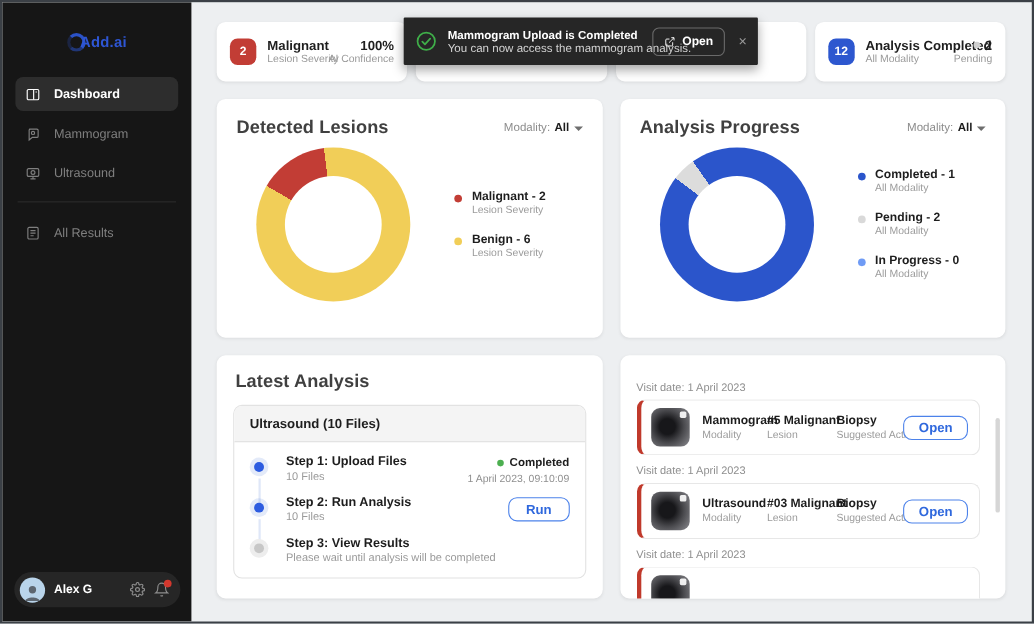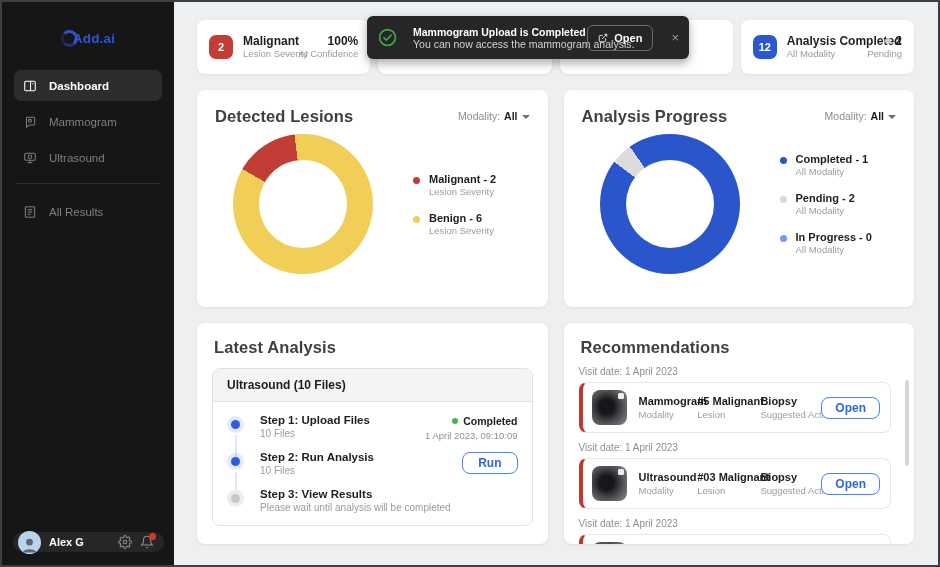--- a/index.html
+++ b/index.html
@@ -13,21 +13,21 @@
   .logo { display:flex; align-items:center; justify-content:center; margin-top:24px; height:24px; }
   .logo-ring { width:17px; height:17px; border:3px solid #2b52c7; border-left-color:rgba(43,82,199,.25);
                border-bottom-color:rgba(43,82,199,.55); border-radius:50%; margin-right:-5px; }
   .logo-text { color:#2e56d4; font-weight:bold; font-size:13.5px; letter-spacing:.2px; }
   nav { margin-top:20px; padding:0 12px; }
   .nav-item { display:flex; align-items:center; gap:12px; height:31px; padding:0 9px; border-radius:7px;
               color:#7f7f7f; font-size:11.5px; margin-bottom:5px; cursor:pointer; }
   .nav-item.active { background:#2d2d2d; color:#ffffff; font-weight:bold; }
   .nav-item svg { width:14px; height:14px; stroke:currentColor; fill:none; stroke-width:1.8; flex:none; }
   .nav-divider { height:1px; background:#2c2c2c; margin:10px 2px 12px; }
-  .user-pill { position:absolute; left:11px; right:10px; bottom:13px; height:20px; background:#262626;
+  .user-pill { position:absolute; left:11px; right:10px; bottom:13px; height:32px; background:#262626;
                border-radius:16px; display:flex; align-items:center; padding:0 10px 0 5px; gap:8px; cursor:pointer; }
   .avatar { width:23px; height:23px; border-radius:50%; background:#b9d4ea; overflow:hidden; flex:none;
             display:flex; align-items:flex-end; justify-content:center; }
   .avatar svg { width:19px; height:19px; }
   .uname { color:#fff; font-size:11px; font-weight:bold; flex:1; }
   .pill-ic { width:14px; height:14px; color:#8d8d8d; position:relative; flex:none; }
   .pill-ic svg { width:14px; height:14px; stroke:currentColor; fill:none; stroke-width:1.8; }
   .bdot { position:absolute; right:-2px; top:-2px; width:7px; height:7px; background:#d3382e; border-radius:50%; }
 
   
@@ -41,22 +41,22 @@
             display:flex; align-items:center; justify-content:center; flex:none; }
   .scol { display:flex; flex-direction:column; justify-content:center; min-width:0; }
   .sc-title { font-size:12px; font-weight:bold; color:#1e1e1e; height:14px; white-space:nowrap;text-align:center; }
   .sc-sub { font-size:9.5px; color:#9a9a9a; height:12px; white-space:nowrap; }
   .scol.right { margin-left:auto; align-items:flex-end; }
   .sc-val { display:flex; align-items:center; gap:4px; }
   .valdot { width:6px; height:6px; border-radius:50%; background:#cfcfcf; }
 
   
   .toast { position:absolute; left:365px; top:14px; width:322px; height:43px; background:#262626; z-index:30;
-           border-radius:6px; box-shadow:0 4px 10px rgba(0,0,0,.35); display:flex; align-items:center;
-           padding:0 10px 0 11px; gap:16px; }
+           border-radius:1px; box-shadow:0 4px 10px rgba(0,0,0,.35); display:flex; align-items:center;
+           padding:0 10px 0 11px; gap:10px; }
   .toast-check { width:19px; height:19px; flex:none; }
   .toast-col { flex:1; min-width:0; }
   .toast-title { color:#fff; font-size:10.5px; font-weight:bold; white-space:nowrap; }
   .toast-msg { color:#d2d2d2; font-size:10.5px; white-space:nowrap; }
   .toast-open { display:flex; align-items:center; gap:6px; border:1px solid #6a6a6a; border-radius:6px;
                 height:26px; padding:0 10px; color:#fff; font-size:11px; font-weight:bold; background:transparent;
                 cursor:pointer; flex:none; }
   .toast-open svg { width:10px; height:10px; stroke:#fff; fill:none; stroke-width:2; }
   .toast-close { color:#9a9a9a; font-size:13px; margin-left:2px; cursor:pointer; flex:none; }
 
@@ -339,21 +339,20 @@
                   <i></i>
                 </span>
               <div class="st-title">Step 3: View Results</div>
               <div class="st-sub">Please wait until analysis will be completed</div>
             </div>
           </div>
         </div>
       </section>
 
       <section class="panel lower">
-        <h2 class="ptitle" style="margin-left:4px">Recommendations</h2>
         <div class="rec-list">
           <div class="visit">Visit date: 1 April 2023</div>
           <div class="rec-card">
             <span class="thumb"></span>
             <div class="rc-col c1">
                 <div class="rc-t">Mammogram</div>
                  <div class="rc-s">Modality</div>
               </div>
             <div class="rc-col c2">
                 <div class="rc-t">#5 Malignant</div>

